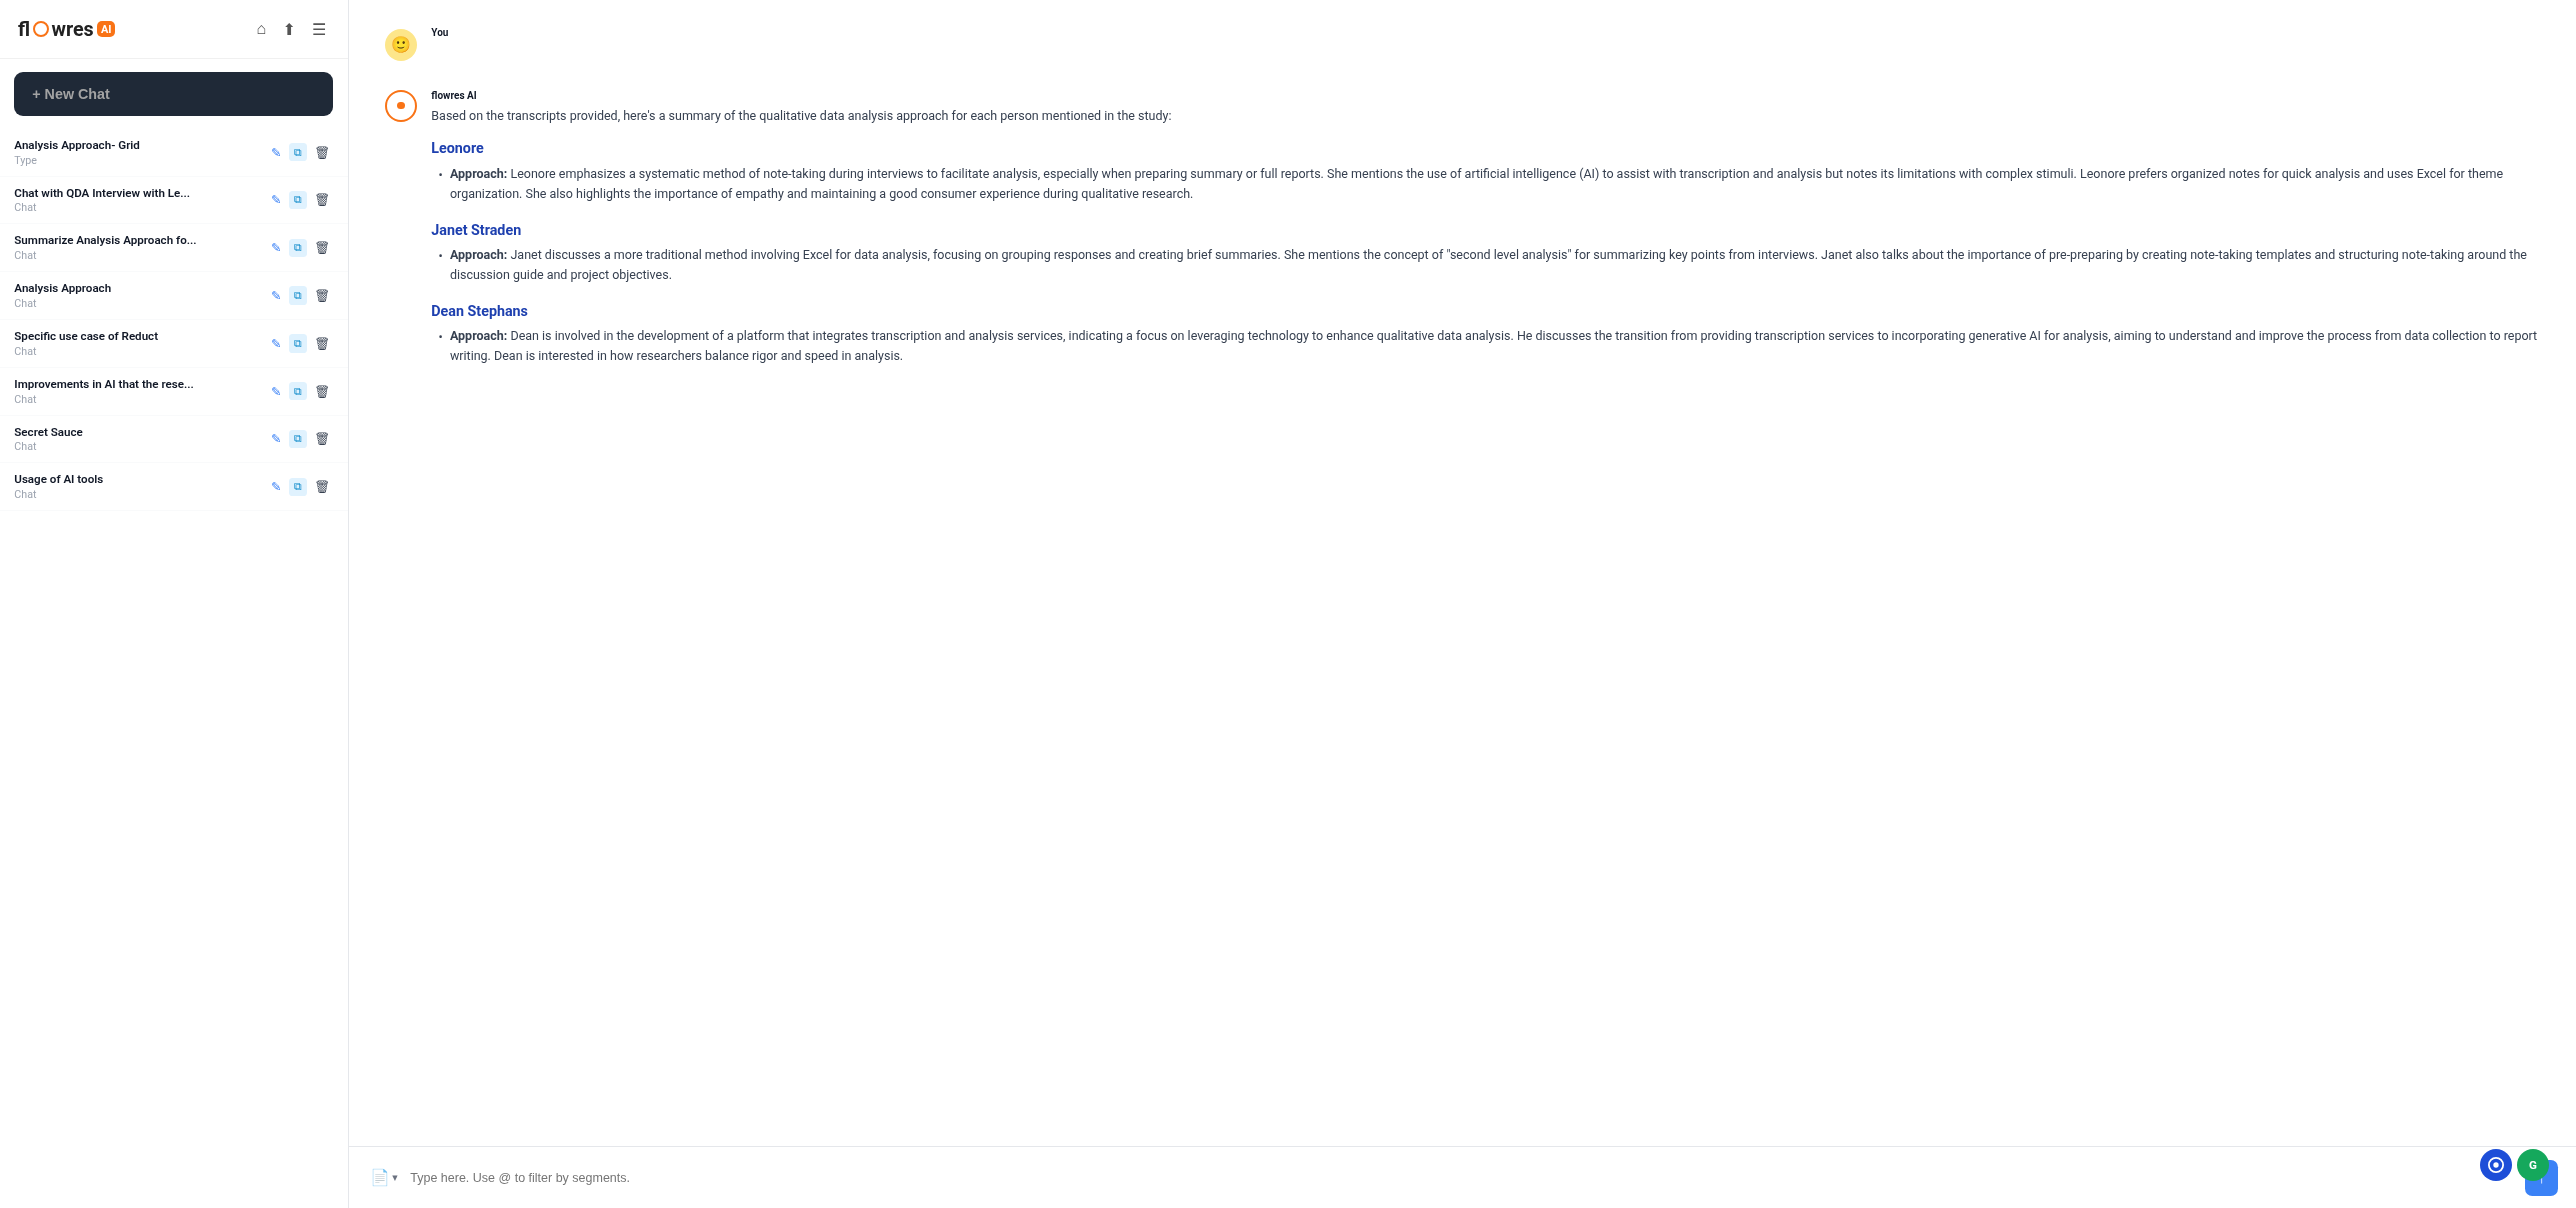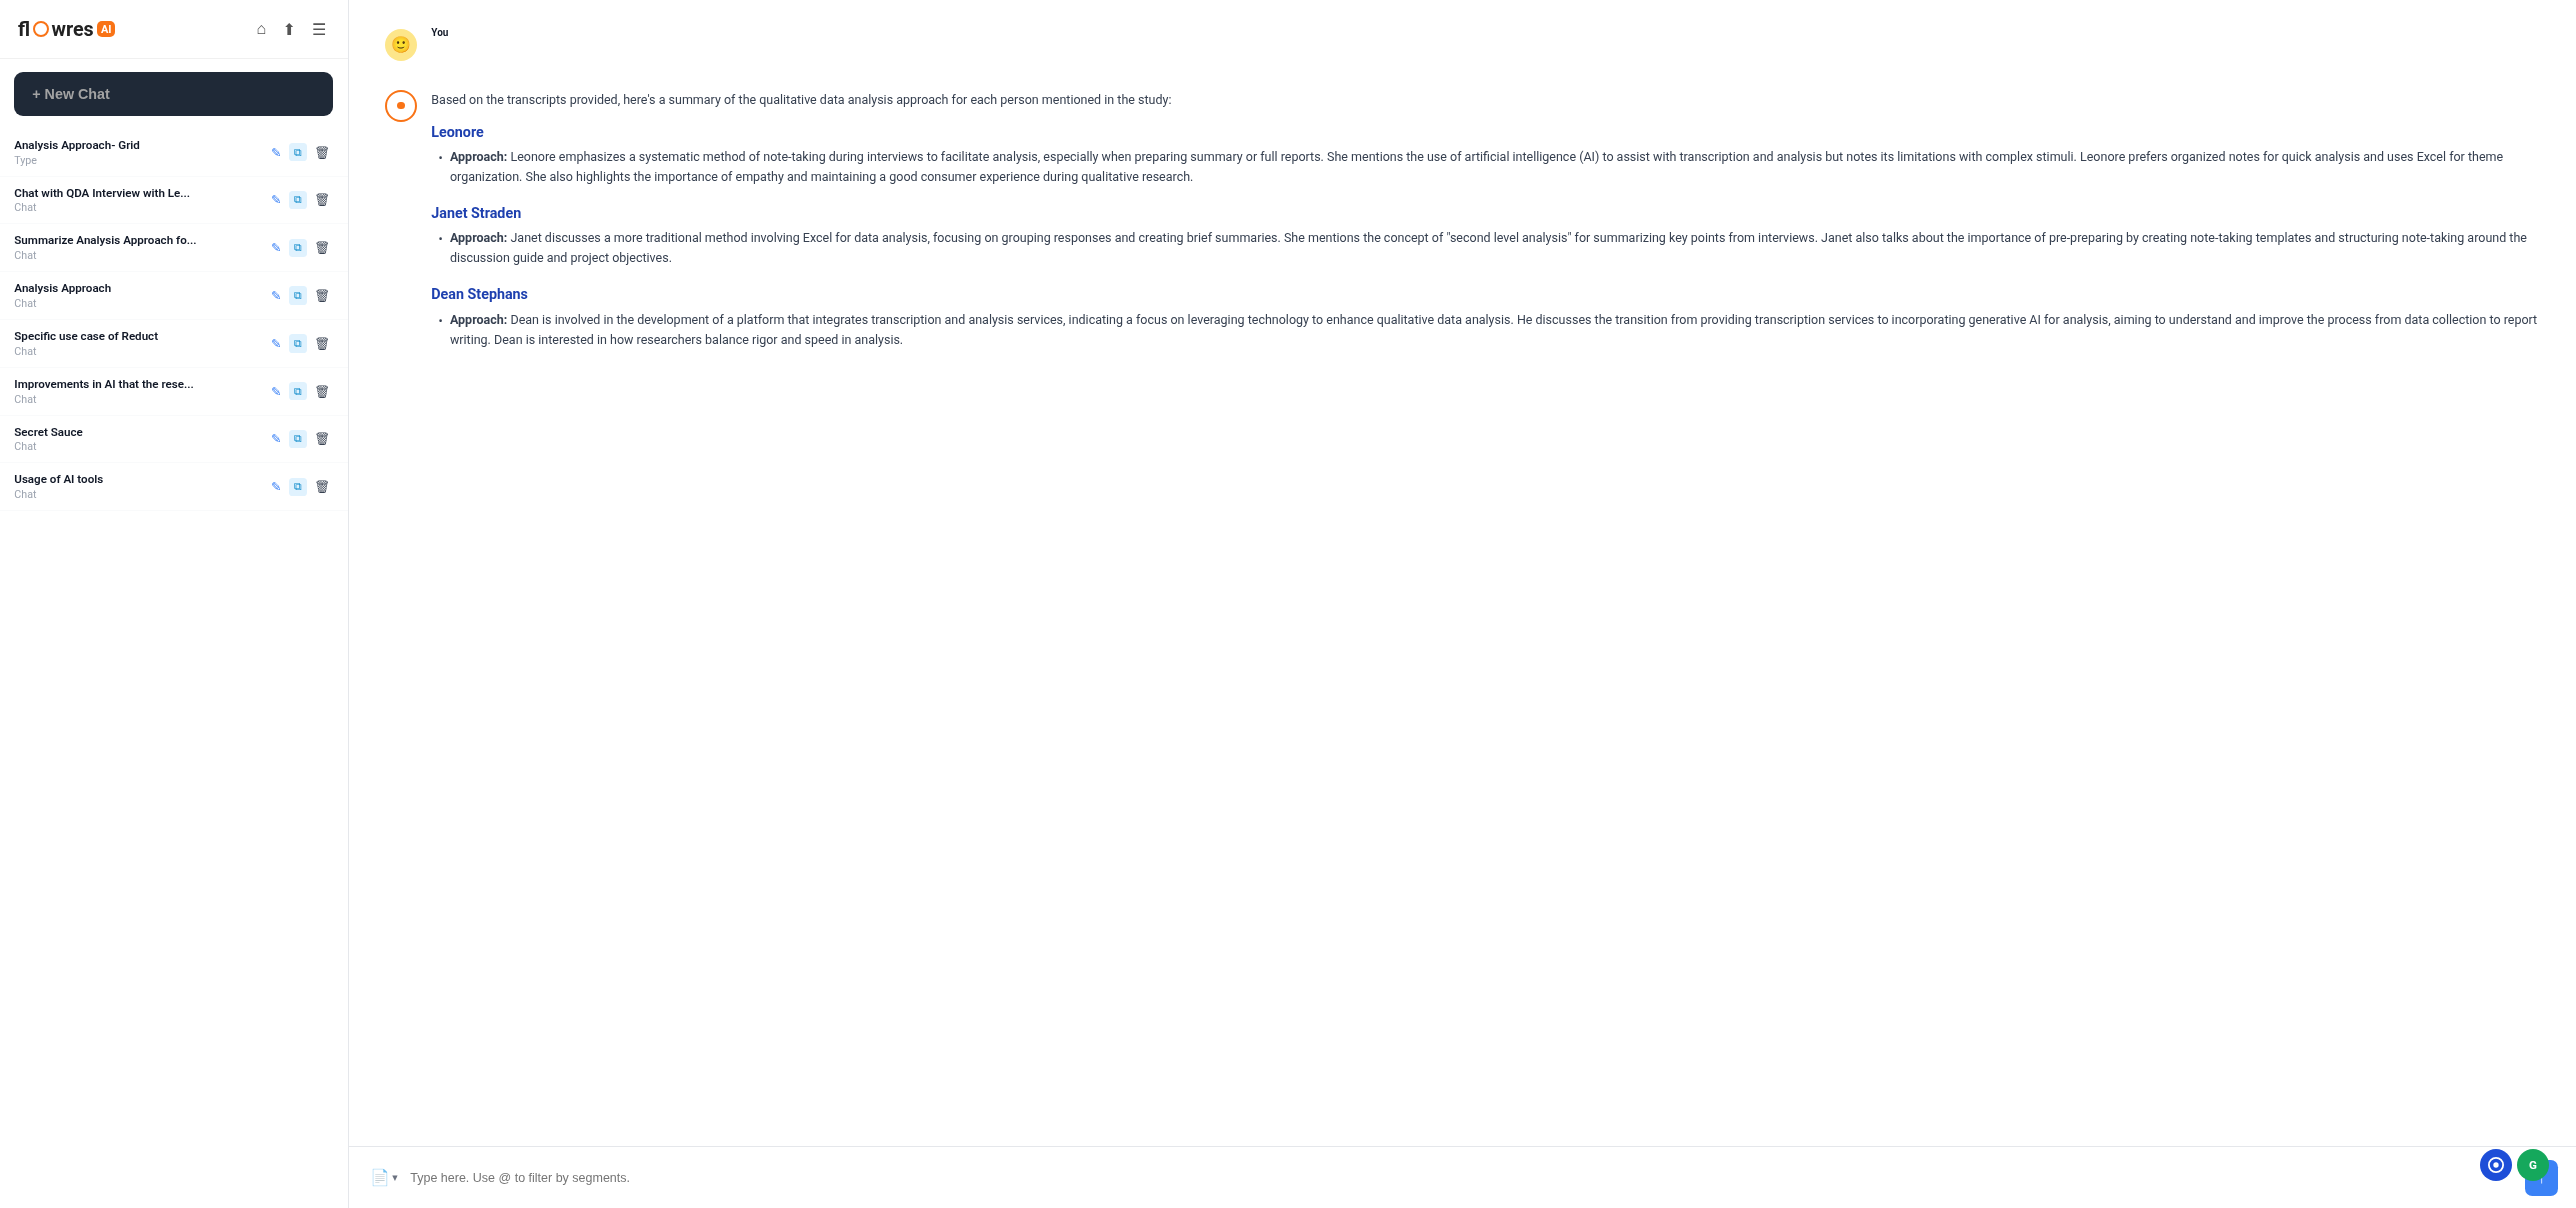--- a/index.html
+++ b/index.html
@@ -428,20 +428,21 @@
       <div class="message-content">
         <div class="message-sender">You</div>
       </div>
     </div>
 
     <div class="message">
       <div class="ai-avatar-ring">
         <div class="ai-avatar-inner"></div>
       </div>
       <div class="message-content">
+        <div class="message-sender">flowres AI</div>
         <div class="response-intro">Based on the transcripts provided, here's a summary of the qualitative data analysis approach for each person mentioned in the study:</div>
 
         <div class="person-section">
           <div class="person-name">Leonore</div>
           <div class="person-bullet">
             <span class="bullet-dot">•</span>
             <span><span class="approach-label">Approach: </span><span>Leonore emphasizes a systematic method of note-taking during interviews to facilitate analysis, especially when preparing summary or full reports. She mentions the use of artificial intelligence (AI) to assist with transcription and analysis but notes its limitations with complex stimuli. Leonore prefers organized notes for quick analysis and uses Excel for theme organization. She also highlights the importance of empathy and maintaining a good consumer experience during qualitative research.</span></span>
           </div>
         </div>
 

